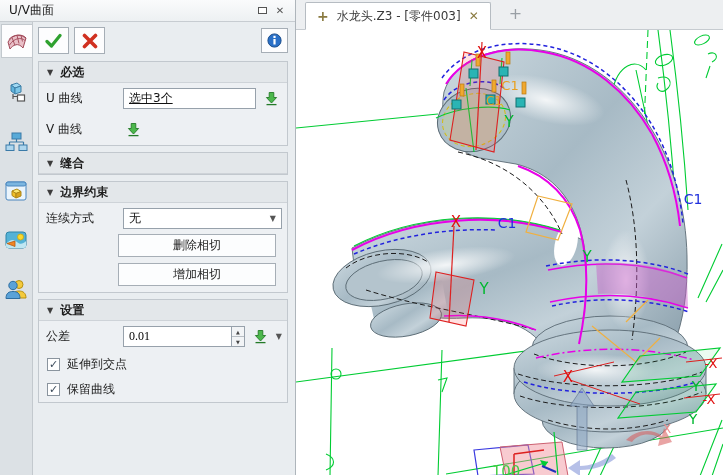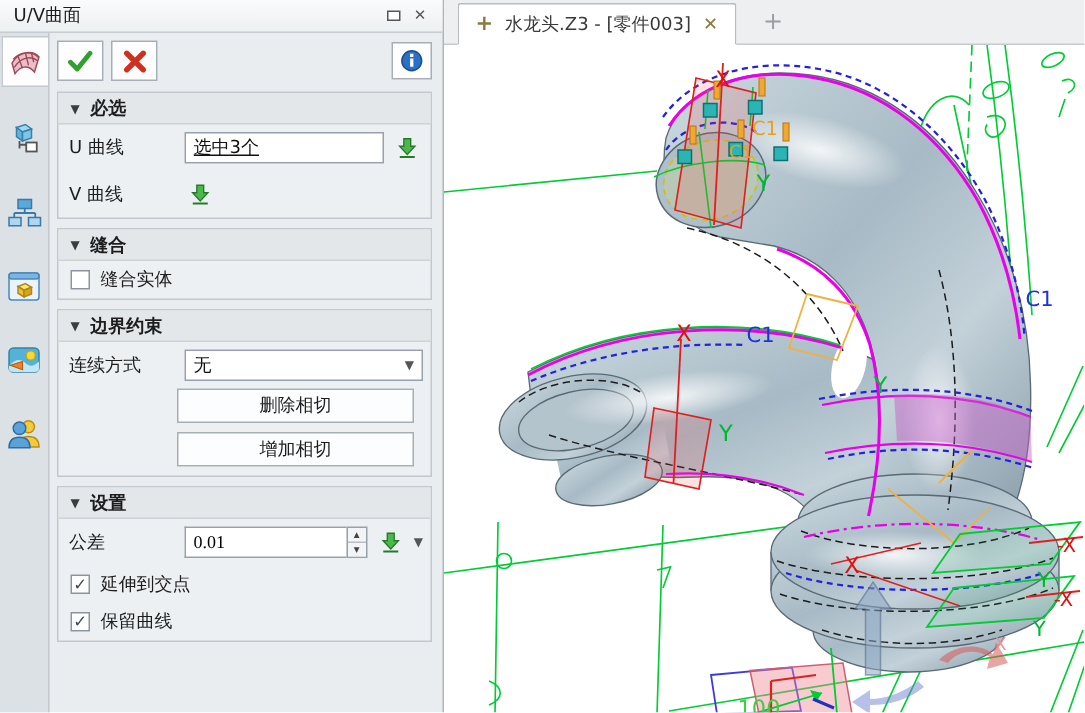--- a/index.html
+++ b/index.html
@@ -161,24 +161,20 @@
               </svg>
             </span>
           </div>
         </div>
 
         <div class="group">
           <div class="group-header">
             <span class="tri">▼</span>
             <span>缝合</span>
           </div>
-          <div class="chk-row">
-            <span class="chk"></span>
-            <span>缝合实体</span>
-          </div>
         </div>
 
         <div class="group">
           <div class="group-header">
             <span class="tri">▼</span>
             <span>边界约束</span>
           </div>
           <div class="row">
             <span class="flabel">连续方式</span>
             <div class="selectbox">

